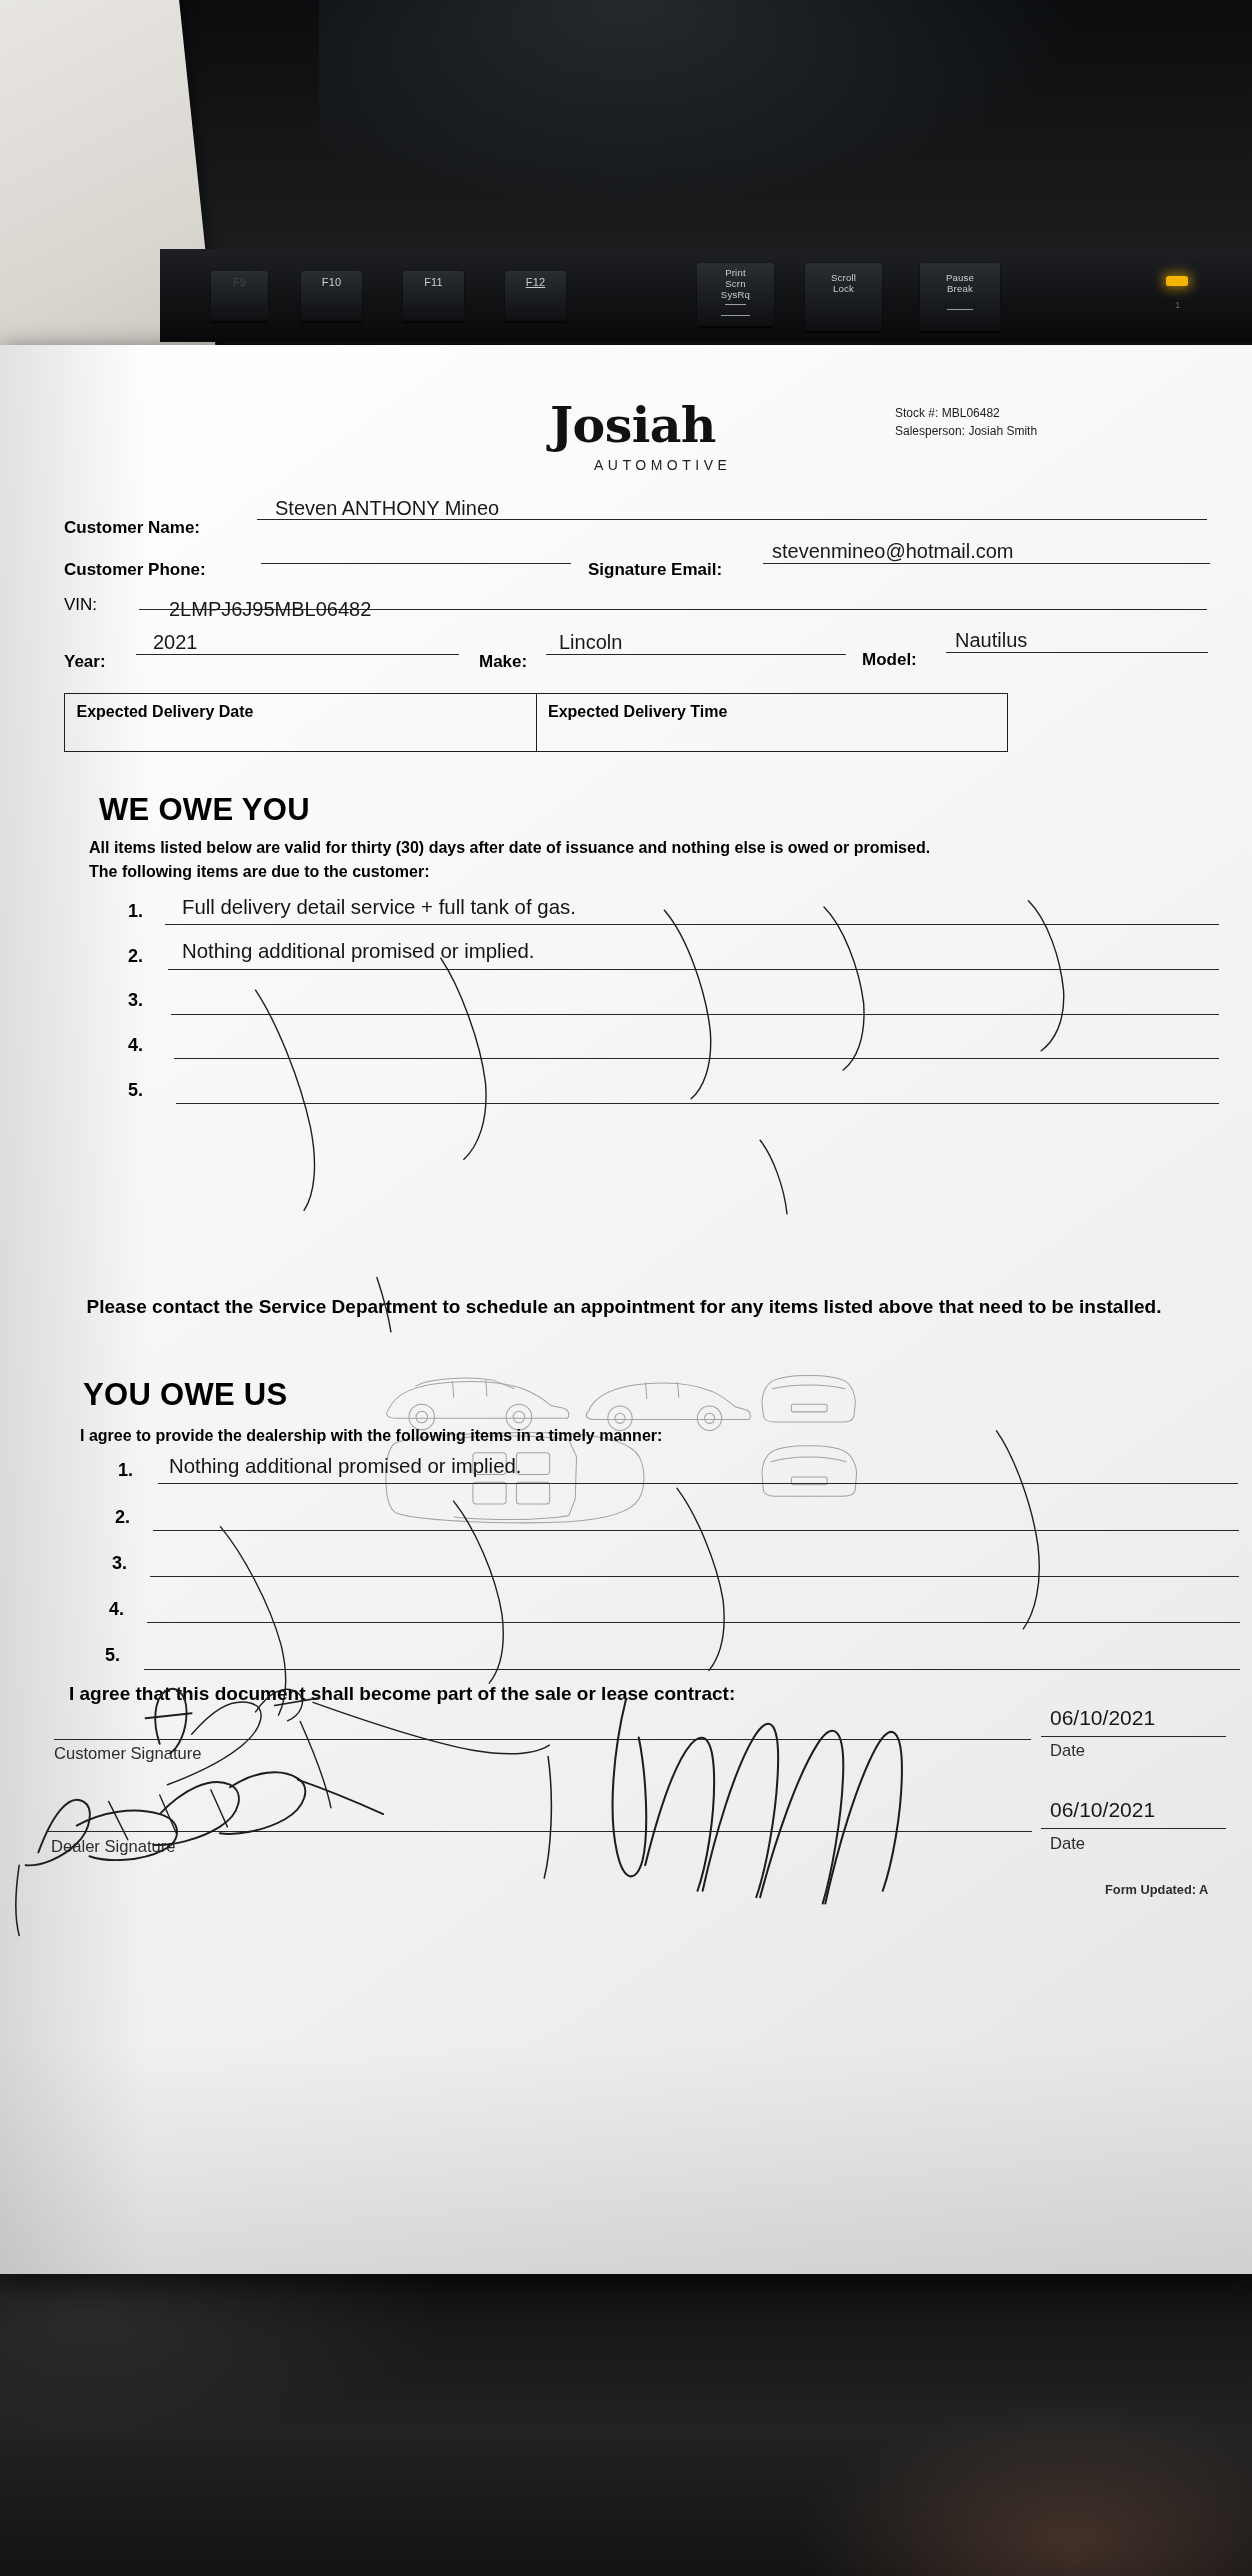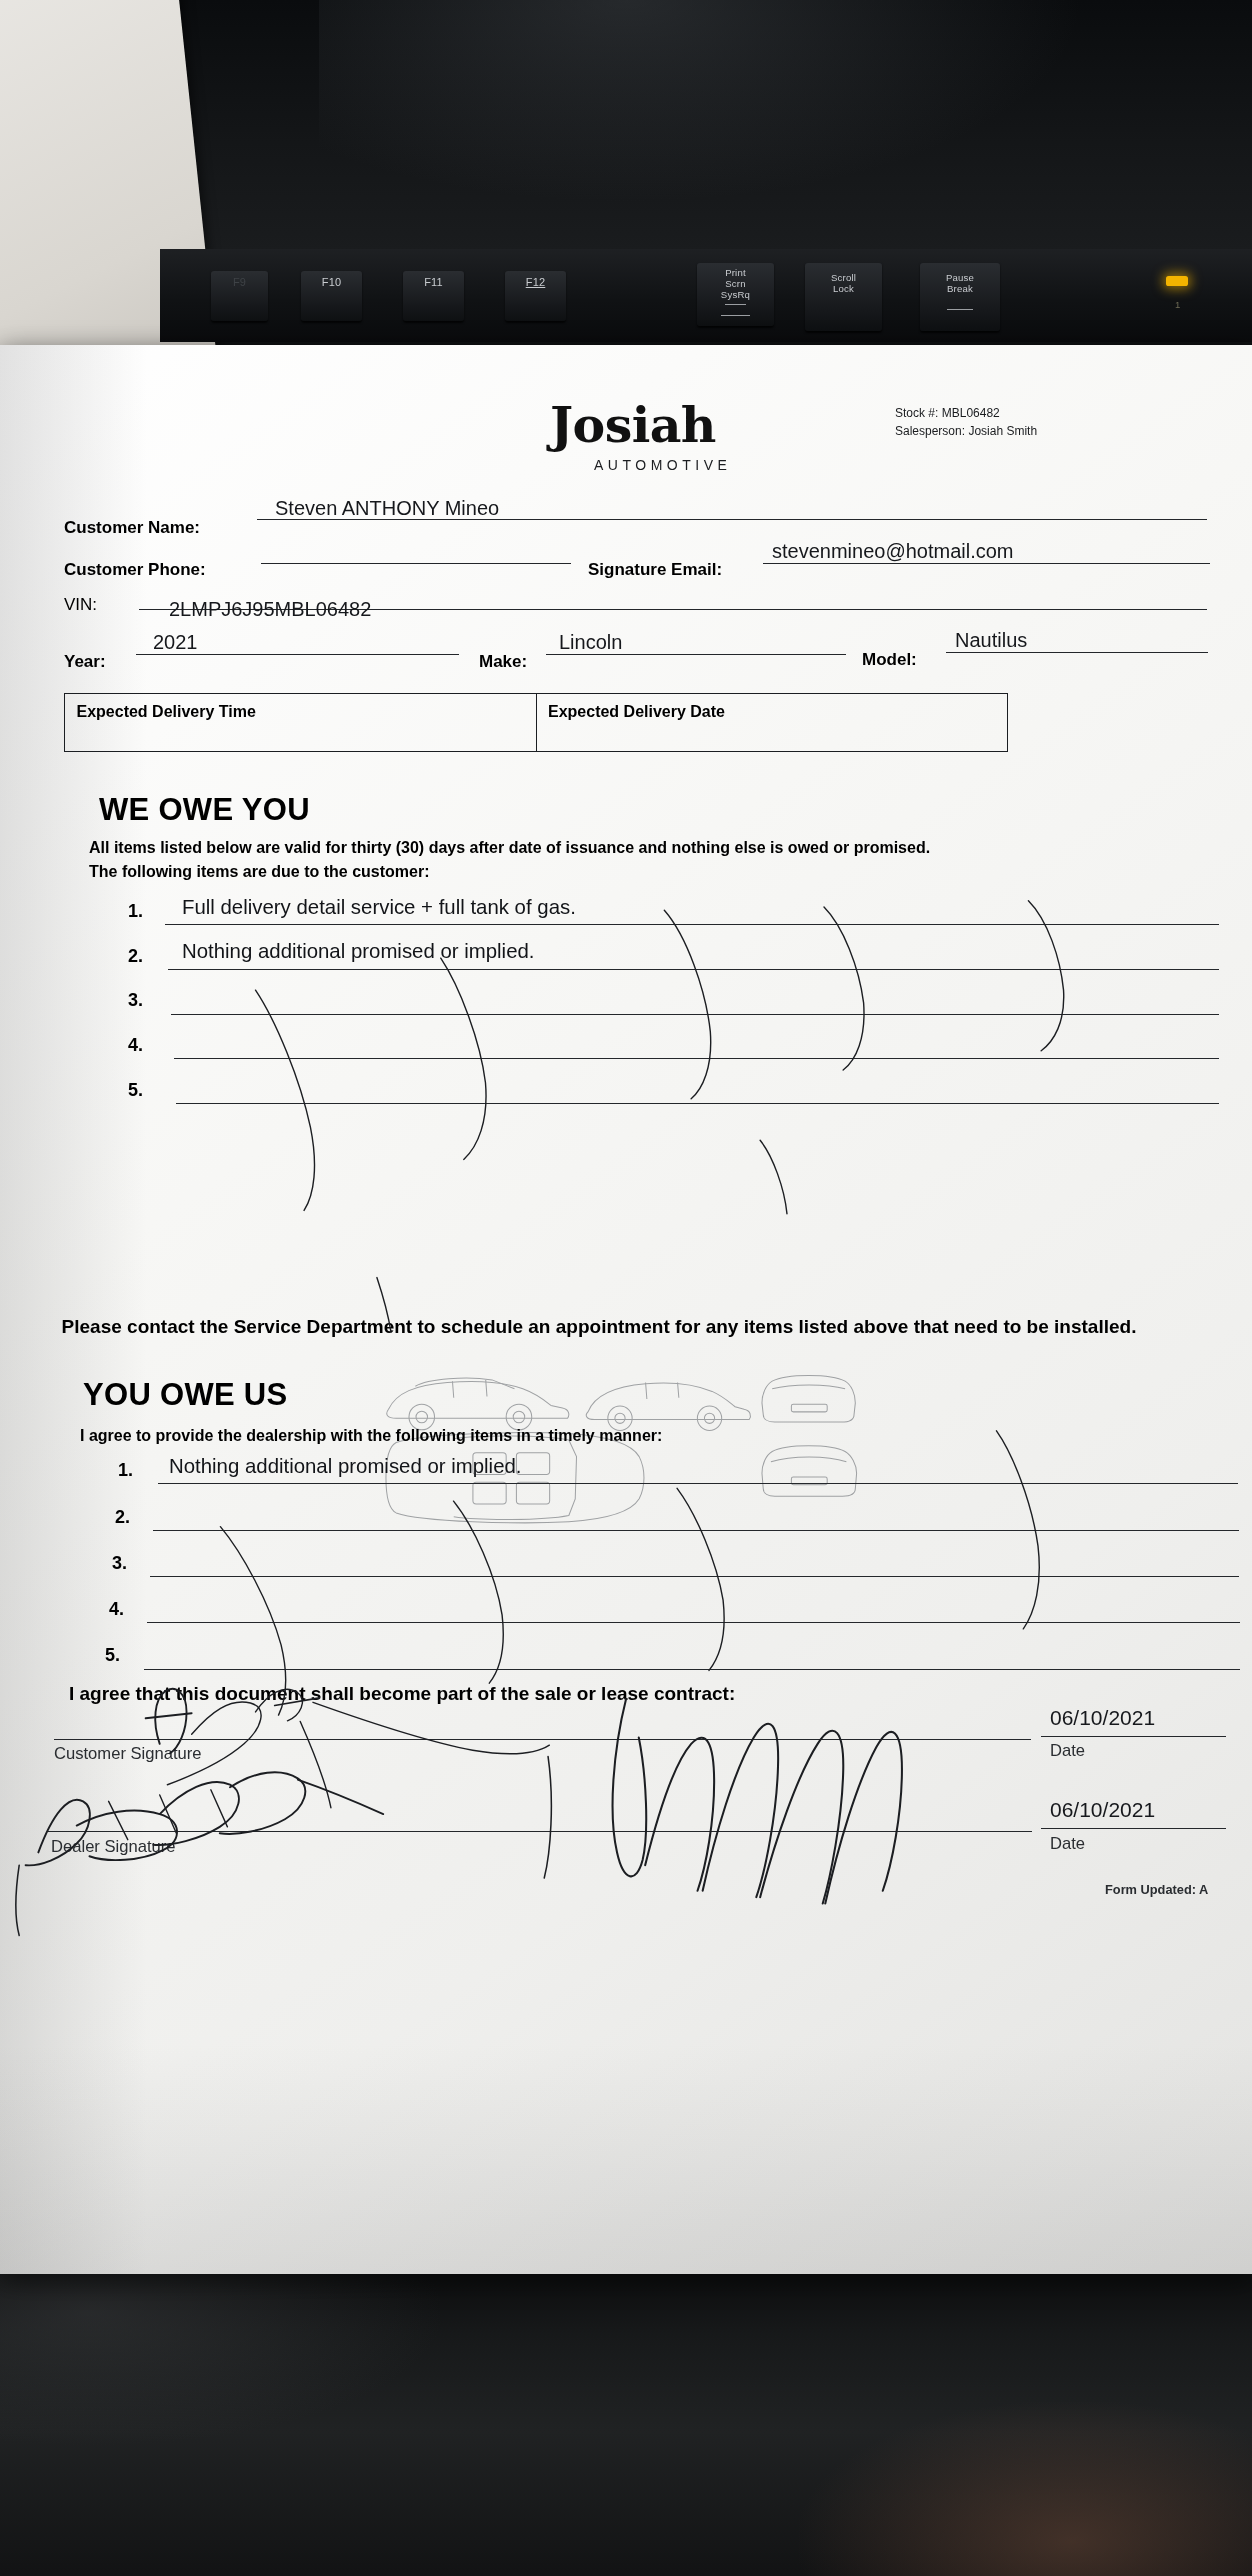--- a/index.html
+++ b/index.html
@@ -332,24 +332,24 @@
     <div class="ln" style="left:546px; top:283px; width:300px;"></div>
     <div class="val" style="left:559px; top:286px;">Lincoln</div>
 
     <div class="lbl" style="left:862px; top:305px; font-size:17px; font-weight:700;">Model:</div>
     <div class="ln" style="left:946px; top:281px; width:262px;"></div>
     <div class="val" style="left:955px; top:284px;">Nautilus</div>
   </div>
 
   <div class="delivery-box" style="top:348px;">
     <div class="delivery-cell">
+      <span>Expected Delivery Date</span>
+    </div>
+    <div class="delivery-cell">
       <span>Expected Delivery Time</span>
-    </div>
-    <div class="delivery-cell">
-      <span>Expected Delivery Date</span>
     </div>
   </div>
 
   <div class="sec-title" style="left:99px; top:447px;">WE OWE YOU</div>
   <div class="sec-note" style="left:89px; top:492px; width:1124px;">All items listed below are valid for thirty (30) days after date of issuance and nothing else is owed or promised.</div>
   <div class="sec-note" style="left:89px; top:516px; width:1124px;">The following items are due to the customer:</div>
 
   <div>
     <div class="num-item" style="left:128px; top:556px;">1.</div>
     <div class="rule" style="left:165px; top:578px; width:1054px;"></div>
@@ -400,21 +400,21 @@
       <rect x="218" y="134" width="52" height="34" rx="5"></rect>
       <rect x="150" y="180" width="52" height="34" rx="5"></rect>
       <rect x="218" y="180" width="52" height="34" rx="5"></rect>
 
       <path d="M618 132 C640 120 710 120 732 132 C742 138 750 152 750 166 L748 190 C748 198 740 202 728 202 L622 202 C612 202 604 198 604 190 L602 166 C602 152 608 138 618 132 Z"></path>
       <path d="M616 148 C648 138 704 138 734 148"></path>
       <rect x="648" y="172" width="56" height="12" rx="3"></rect>
     </g>
   </svg>
 
-  <div class="center-note" style="left:24px; top:949px;margin-top:20px;">Please contact the Service Department to schedule an appointment for any items listed above that need to be installed.</div>
+  <div class="center-note" style="left:49px; top:949px;">Please contact the Service Department to schedule an appointment for any items listed above that need to be installed.</div>
 
   <div class="sec-title" style="left:83px; top:1032px;">YOU OWE US</div>
   <div class="sec-note" style="left:80px; top:1080px; width:1124px;">I agree to provide the dealership with the following items in a timely manner:</div>
 
   <div>
     <div class="num-item" style="left:118px; top:1115px;">1.</div>
     <div class="rule" style="left:158px; top:1137px; width:1080px;"></div>
     <div class="hand" style="left:169px; top:1110px;">Nothing additional promised or implied.</div>
 
     <div class="num-item" style="left:115px; top:1162px;">2.</div>

